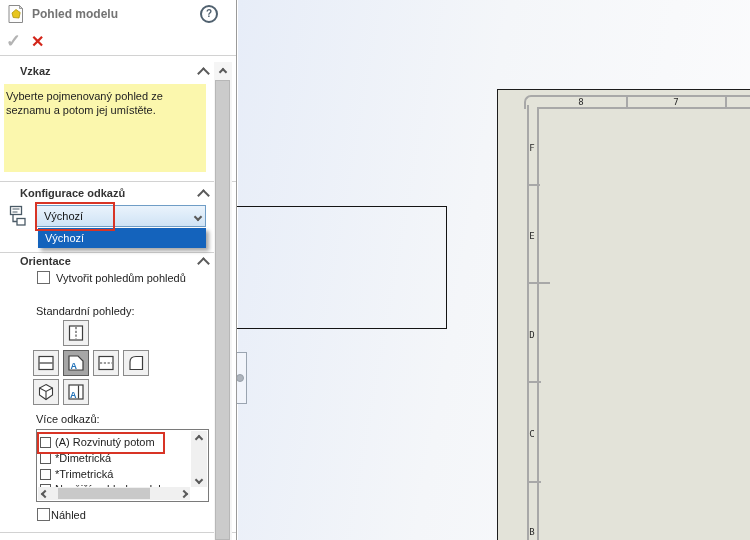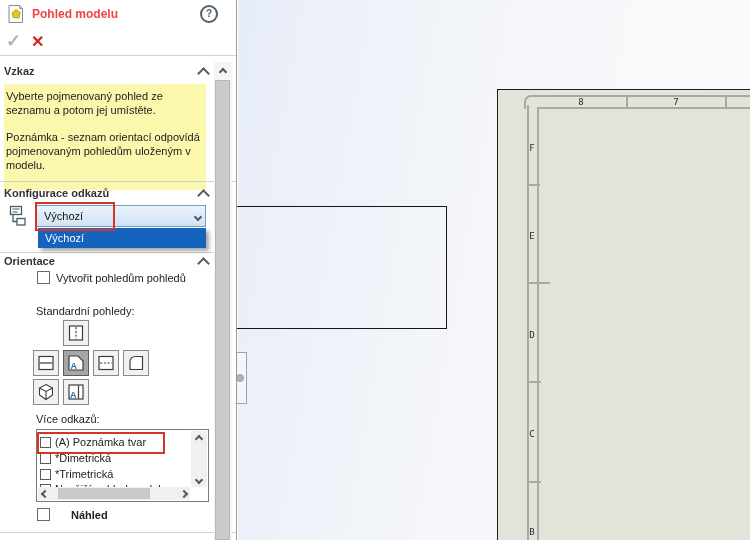--- a/index.html
+++ b/index.html
@@ -20,27 +20,27 @@
   .preview-rect{position:absolute;left:237px;top:206px;width:209px;height:121px;
     border:1px solid #141414;border-left:none;background:transparent;}
   .splitter-tab{position:absolute;left:231px;top:352px;width:15px;height:50px;
     background:#f2f5fb;border:1px solid #9aa4b0;border-left:none;}
   .splitter-dot{position:absolute;left:236px;top:374px;width:6px;height:6px;border-radius:50%;
     background:#aeb4bc;border:1px solid #98a0aa;}
 
   
   .panel{position:absolute;left:0;top:0;width:237px;height:540px;background:#fff;}
   .panel-edge{position:absolute;left:236px;top:0;width:1px;height:540px;background:#9a9a9a;}
-  .pm-title{position:absolute;left:32px;top:7px;font-size:12px;font-weight:bold;color:#ef4444;}
+  .pm-title{position:absolute;left:32px;top:7px;font-size:12px;font-weight:bold;color:#737373;}
   .help-circle{position:absolute;left:200px;top:5px;width:14px;height:14px;border:2px solid #50616f;
     border-radius:50%;font-size:10px;font-weight:bold;color:#50616f;text-align:center;line-height:14px;}
   .ok-glyph{position:absolute;left:6px;top:30px;font-size:18px;font-weight:bold;color:#b3b3b3;}
   .cancel-glyph{position:absolute;left:31px;top:32px;font-size:16px;font-weight:bold;color:#d3261a;}
   .divider{position:absolute;left:0;width:237px;height:1px;background:#d2d2d2;}
-  .sec-h{position:absolute;left:4px;font-size:11px;font-weight:bold;color:#333;}
+  .sec-h{position:absolute;left:20px;font-size:11px;font-weight:bold;color:#333;}
   .chev{display:inline-block;width:7px;height:7px;border-left:2px solid #5a5a5a;border-top:2px solid #5a5a5a;}
   .up{transform:rotate(45deg);} .down{transform:rotate(225deg);}
   .left{transform:rotate(-45deg);} .right{transform:rotate(135deg);}
   .chev.sm{width:4px;height:4px;border-width:2px;}
   .sec-chev{position:absolute;left:199px;}
 
   .msg-box{position:absolute;left:4px;top:84px;width:198px;padding:5px 2px;min-height:78px;
     background:var(--message-bg,#fbf7ad);font-size:11px;line-height:14px;color:#222;}
   .msg-box p{margin:0 0 13px 0;}
 
@@ -121,21 +121,20 @@
   <div class="help-circle">?</div>
 
   <span class="ok-glyph">✓</span>
   <span class="cancel-glyph">✕</span>
   <div class="divider" style="top:55px;"></div>
 
   <span class="sec-h" style="top:65px;">Vzkaz</span>
   <span class="chev up sec-chev" style="top:69px;"></span>
   <div class="msg-box">
     <p>Vyberte pojmenovaný pohled ze seznamu a potom jej umístěte.</p>
-    <p>Poznámka - seznam orientací odpovídá pojmenovaným pohledům uloženým v modelu.</p>
   </div>
   <div class="divider" style="top:181px;"></div>
 
   <span class="sec-h" style="top:187px;text-align:right;">Konfigurace odkazů</span>
   <span class="chev up sec-chev" style="top:191px;"></span>
 
   <svg class="abs" style="left:8px;top:204px;" width="22" height="24" viewBox="0 0 22 24">
     <rect x="2.5" y="2.5" width="11" height="8" fill="#fff" stroke="#4a5a66" stroke-width="1.3"></rect>
     <path d="M4.5 5 H11.5 M4.5 8 H9.5" stroke="#4a5a66" stroke-width="1"></path>
     <path d="M5 10.5 V17.5 H9" fill="none" stroke="#4a5a66" stroke-width="1.3"></path>
@@ -200,21 +199,21 @@
       <line x1="12.5" y1="3.5" x2="12.5" y2="16.5" stroke="#3c3c3c" stroke-width="1.2"></line>
       <text x="4" y="16" font-size="9" font-weight="bold" fill="#2272b8" font-family="Liberation Sans,sans-serif">A</text>
     </svg>
   </button>
 
   <span class="lbl" style="left:36px;top:413px;">Více odkazů:</span>
 
   <div class="listbox">
     <div class="mv-item" style="top:4px;">
       <span class="box"></span>
-      <span class="txt">(A) Poznámka tvar</span>
+      <span class="txt">(A) Rozvinutý potom</span>
     </div>
     <div class="mv-item" style="top:20px;">
       <span class="box"></span>
       <span class="txt">*Dimetrická</span>
     </div>
     <div class="mv-item" style="top:36px;">
       <span class="box"></span>
       <span class="txt">*Trimetrická</span>
     </div>
     <div class="mv-item" style="top:51px;">
@@ -235,21 +234,21 @@
         </span>
       <span class="sb-arrow" style="right:0;top:0;">
           <span class="chev right sm"></span>
         </span>
       <span class="hthumb"></span>
     </div>
   </div>
   <div class="annot" style="left:37px;top:432px;width:124px;height:18px;"></div>
 
   <span class="cbx" style="left:37px;top:508px;"></span>
-  <span class="lbl" style="left:71px;top:509px;font-weight:bold;">Náhled</span>
+  <span class="lbl" style="left:51px;top:509px;">Náhled</span>
 
   <div class="divider" style="top:532px;"></div>
 
   <div class="pm-scrollbar">
     <span class="sb-arrow" style="left:2px;top:3px;">
         <span class="chev up sm"></span>
       </span>
     <div class="pm-thumb"></div>
   </div>
 </div>

